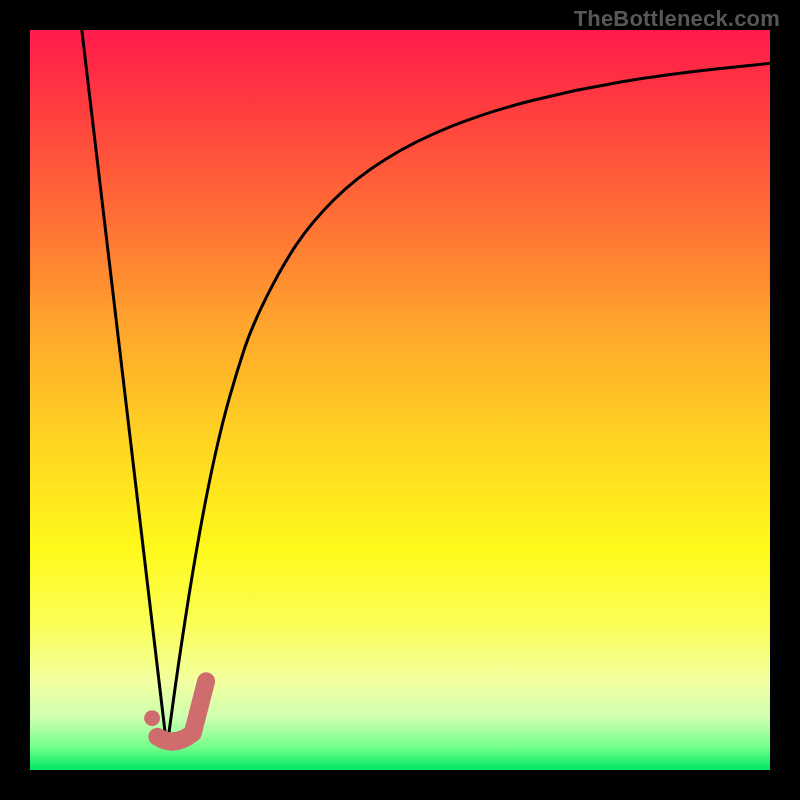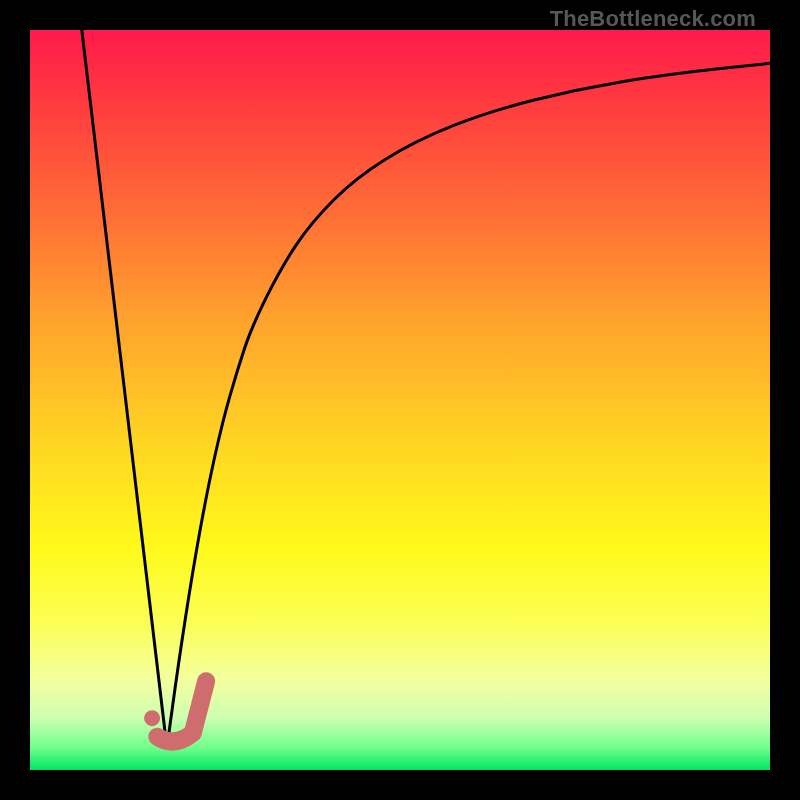--- a/index.html
+++ b/index.html
@@ -23,21 +23,21 @@
     height: 740px;
     overflow: hidden;
   }
   .gradient {
     position: absolute;
     inset: 0;
   }
   .watermark {
     position: absolute;
     top: 6px;
-    right: 44px;
+    right: 20px;
     font-family: Arial, Helvetica, sans-serif;
     font-size: 22px;
     font-weight: 600;
     color: #575757;
     letter-spacing: 0.2px;
   }
   svg.curves {
     position: absolute;
     inset: 0;
   }

